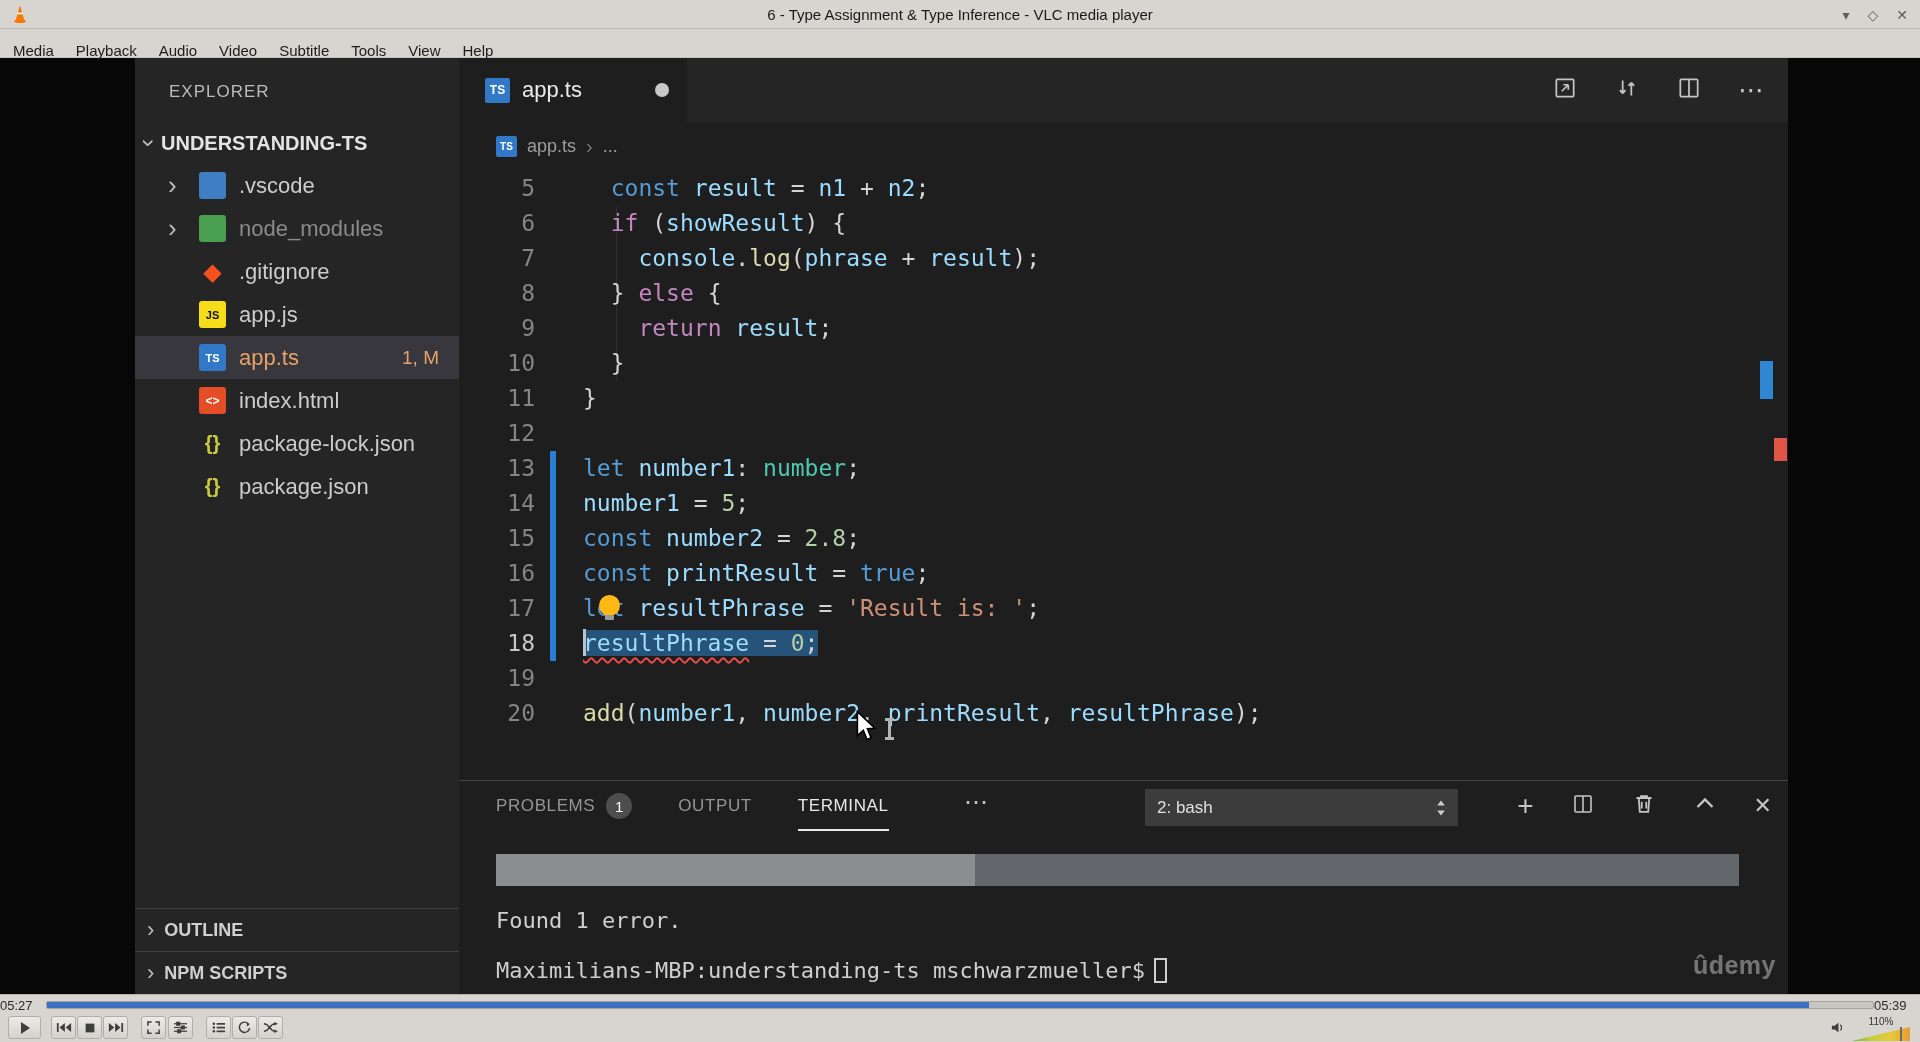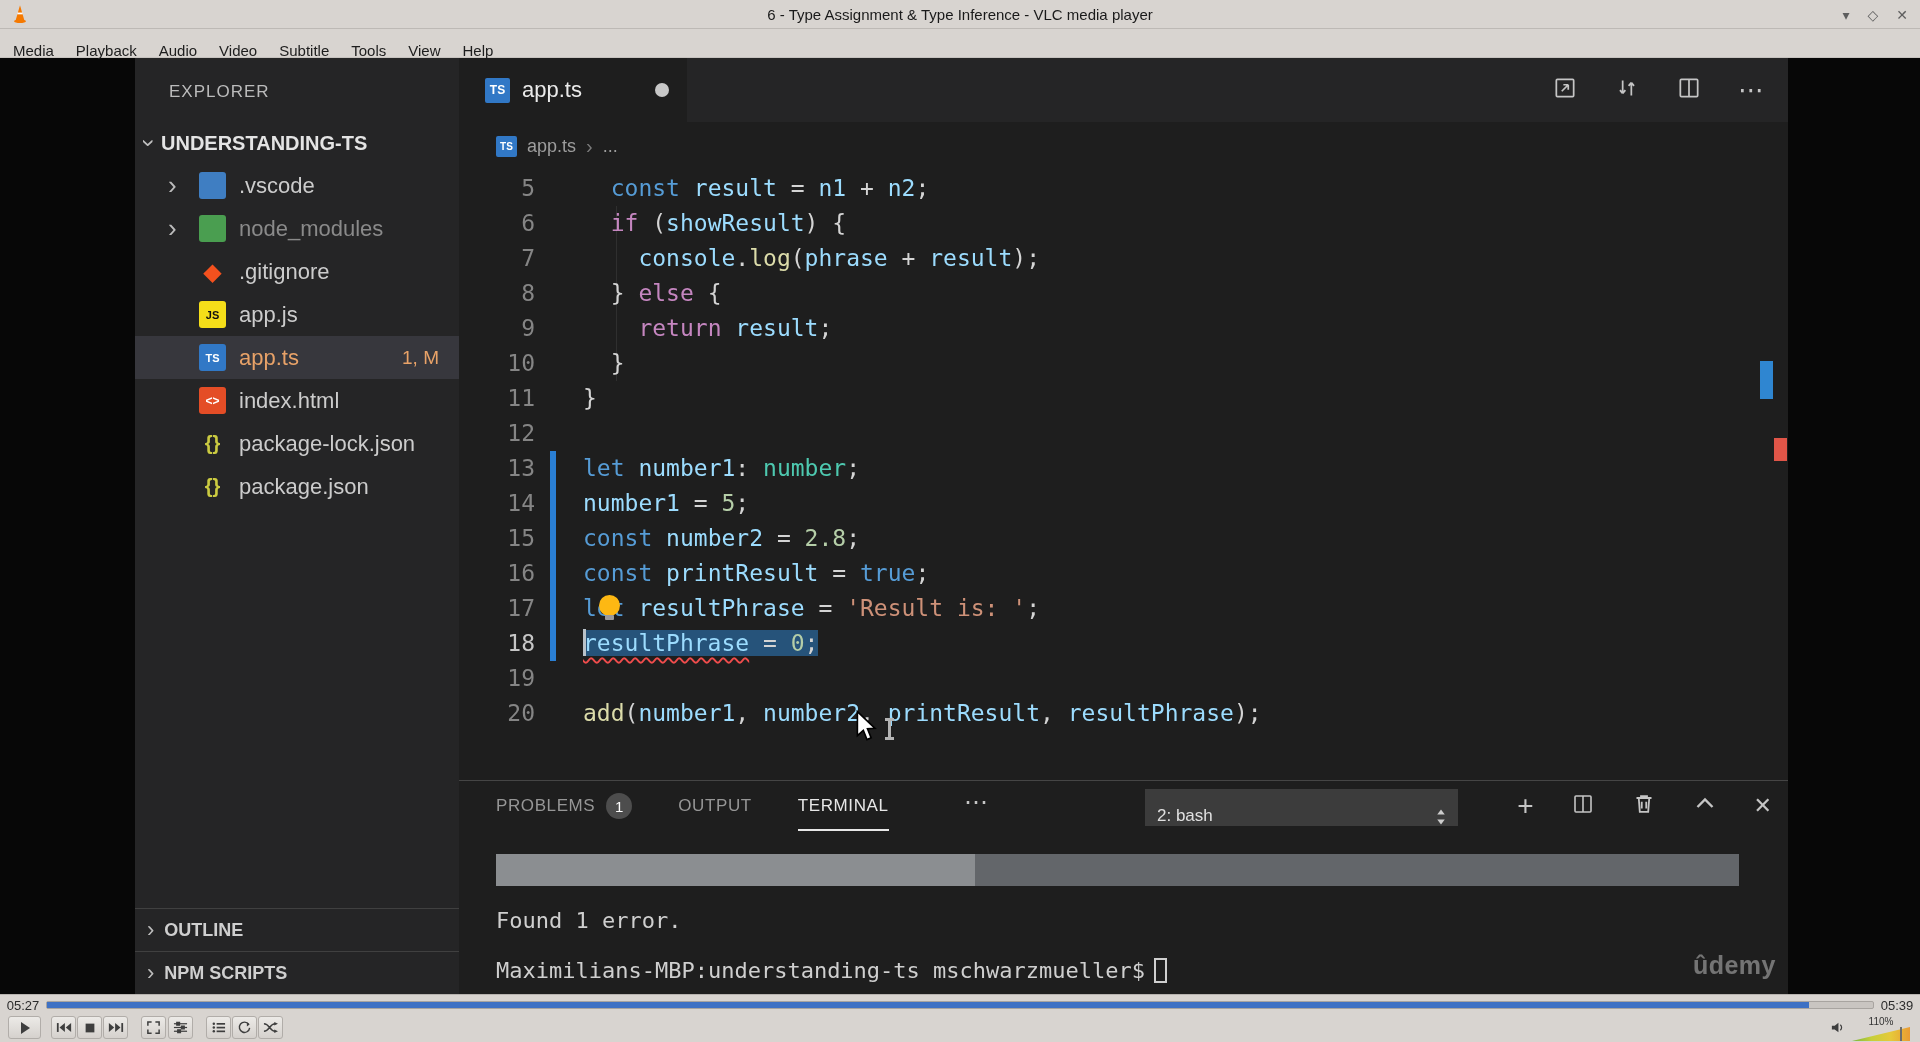--- a/index.html
+++ b/index.html
@@ -63,41 +63,41 @@
 .guide{position:absolute;left:157px;top:35px;width:1px;height:175px;background:rgba(255,255,255,.08)}
 .ruler-blue{position:absolute;right:15px;top:190px;width:13px;height:38px;background:#2f86d1}
 .ruler-red{position:absolute;right:1px;top:267px;width:13px;height:23px;background:#e05548}
 
 .panel{position:absolute;left:0;top:722px;width:100%;height:214px;background:#1e1e1e;border-top:1px solid rgba(128,128,128,.4)}
 .panel-tabs{position:absolute;left:37px;top:0;height:50px;display:flex;align-items:center;gap:46px}
 .panel-tab{font-size:17px;letter-spacing:.6px;color:#969696;display:flex;align-items:center;height:50px}
 .panel-tab.active{color:#e7e7e7;box-shadow:inset 0 -2px 0 #e7e7e7}
 .badge-circle{width:26px;height:26px;border-radius:50%;background:#4d4d4d;color:#fff;font-size:15px;display:flex;align-items:center;justify-content:center;margin-left:11px;letter-spacing:0}
 .panel-more{position:absolute;left:505px;top:7px;font-size:24px;color:#c5c5c5}
-.shell-select{position:absolute;left:686px;top:8px;width:313px;height:37px;background:#3c3c3c;color:#e0e0e0;font-size:17px;display:flex;align-items:flex-end;padding:0 12px}
+.shell-select{position:absolute;left:686px;top:8px;width:313px;height:37px;background:#3c3c3c;color:#e0e0e0;font-size:17px;display:flex;align-items:center;padding:0 12px}
 .shell-arrows{margin-left:auto;display:flex}
 .panel-icons{position:absolute;right:16px;top:0;height:50px;display:flex;align-items:center;gap:37px;color:#c5c5c5}
 .pi-plus{font-size:28px}
 .pi-x{font-size:22px}
 .term-bar{position:absolute;left:37px;top:73px;width:1243px;height:32px;background:#63666a}
 .term-bar-left{width:38.5%;height:100%;background:#8b8e91}
 .term-line{position:absolute;left:37px;font-family:"DejaVu Sans Mono",monospace;font-size:22px;color:#cfcfcf}
 .term-line.l1{top:127px}
 .term-line.l2{top:177px}
 .term-cursor{display:inline-block;width:13px;height:25px;border:2px solid #cfcfcf;margin-left:9px;vertical-align:text-bottom}
 .watermark{position:absolute;right:12px;top:170px;font-size:25px;font-weight:bold;color:rgba(235,235,235,.42);letter-spacing:.5px}
 
 .mouse{position:absolute;left:855px;top:652px;z-index:40}
 .ibeam{position:absolute;left:888px;top:660px;width:3px;height:22px;background:#b4b4b4;z-index:40}
 .ibeam::before,.ibeam::after{content:"";position:absolute;left:-3px;width:9px;height:3px;background:#b4b4b4}
 .ibeam::before{top:0}.ibeam::after{bottom:0}
 
 .vlc-bottom{position:absolute;left:0;top:994px;width:1920px;height:48px;background:#d8d4d0;border-top:1px solid #b7b3af}
 .seek-row{position:absolute;left:0;top:1px;width:100%;height:18px;display:flex;align-items:center}
-.time{width:46px;text-align:center;font-size:13px;color:#2b2b2b;flex:none}
+.time{width:46px;text-align:left;font-size:13px;color:#2b2b2b;flex:none}
 .seek-track{flex:1;height:8px;background:#c9c5c1;border:1px solid #a8a4a0;border-radius:2px;position:relative}
 .seek-progress{position:absolute;left:0;top:0;height:100%;background:#3e71c4}
 .controls-row{position:absolute;left:0;top:19px;width:100%;height:29px}
 .vbtn{position:absolute;top:2px;width:25px;height:23px;border:1px solid #b1ada9;border-radius:3px;background:linear-gradient(#eceae7,#d5d1cd);display:flex;align-items:center;justify-content:center}
 .vbtn.play{left:8px;width:33px}
 .vbtn.prev{left:51px}.vbtn.stop{left:77px}.vbtn.next{left:103px}
 .vbtn.fs{left:141px}.vbtn.ext{left:168px}
 .vbtn.pl{left:206px}.vbtn.loop{left:232px}.vbtn.shuf{left:258px}
 .vol{position:absolute;right:10px;top:0;height:29px;display:flex;align-items:flex-end;gap:6px}
 .speaker{margin-bottom:4px}

